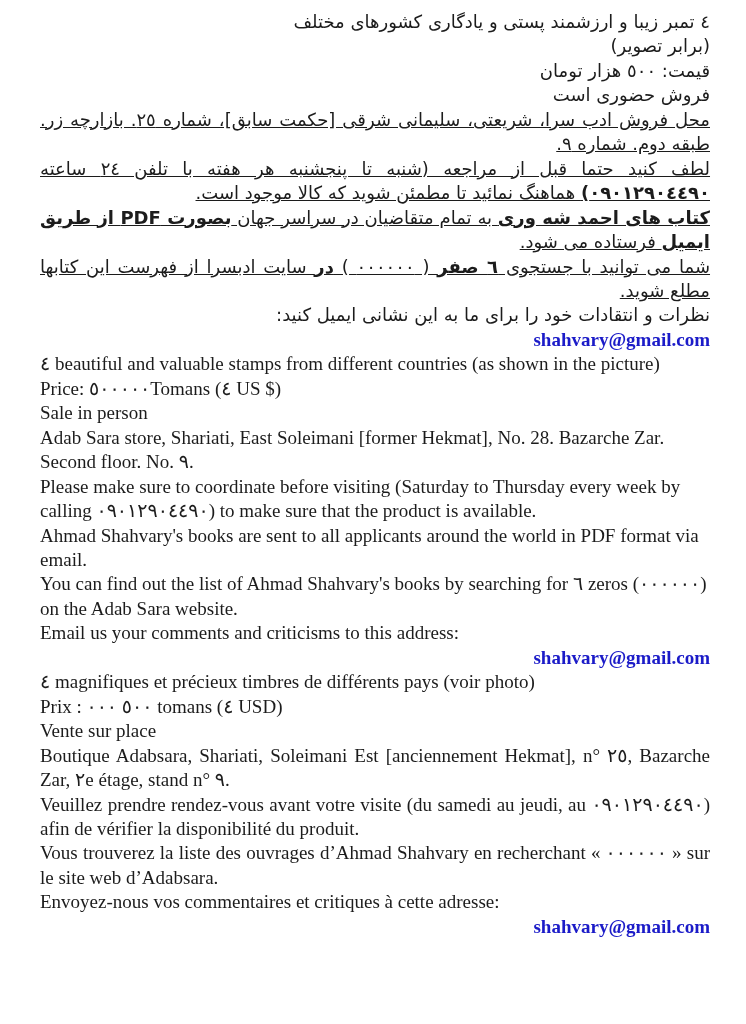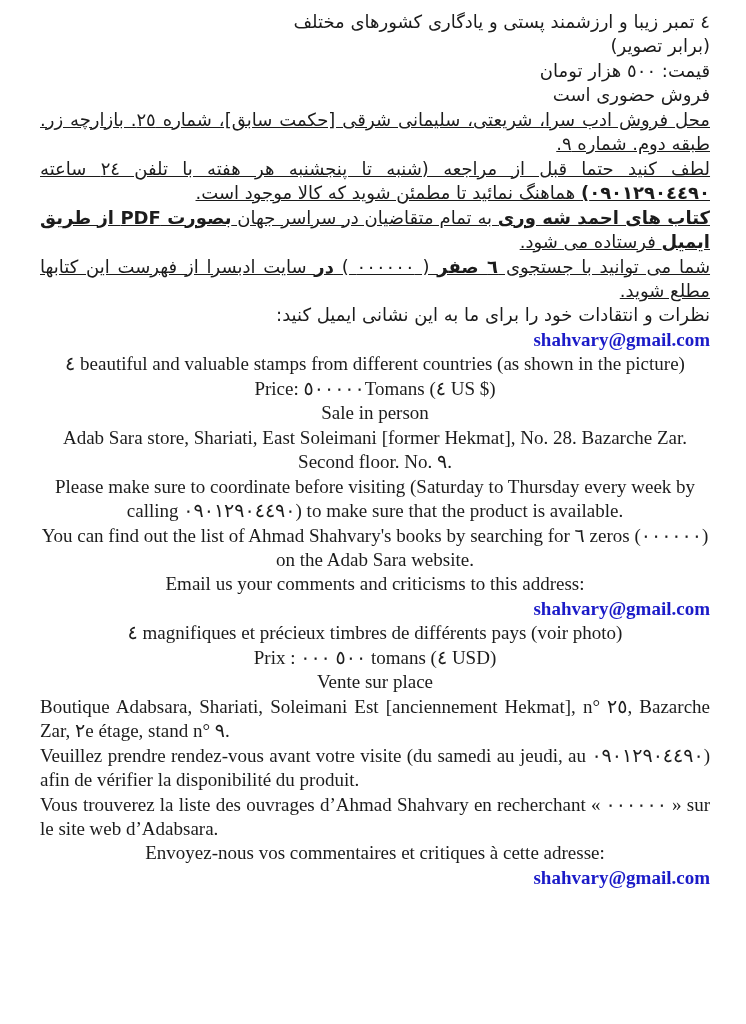--- a/index.html
+++ b/index.html
@@ -32,21 +32,21 @@
     direction: rtl;
     unicode-bidi: embed;
     text-align: right;
     font-size: 18px;
     font-family: "DejaVu Sans", "Liberation Serif", serif;
   }
   .fa.just { text-align: justify; text-decoration: underline; }
   
   .en, .fr {
     direction: ltr;
-    text-align: center;
+    text-align: left;
   }
   .fr.just { text-align: justify; }
   .b { font-weight: bold; }
   .email-line { direction: ltr; text-align: right; }
   .email-line a {
     color: #1b1bc8;
     font-weight: bold;
     text-decoration: none;
     font-size: 19px;
     cursor: pointer;
@@ -69,20 +69,21 @@
     <p class="fa">نظرات و انتقادات خود را برای ما به این نشانی ایمیل کنید:</p>
     <p class="email-line"><a>shahvary@gmail.com</a></p>
   </div>
 
   <div>
     <p class="en">٤ beautiful and valuable stamps from different countries (as shown in the picture)</p>
     <p class="en">Price: ٥٠٠٠٠٠Tomans (٤ US $)</p>
     <p class="en">Sale in person</p>
     <p class="en">Adab Sara store, Shariati, East Soleimani [former Hekmat], No. 28. Bazarche Zar. Second floor. No. ٩.</p>
     <p class="en">Please make sure to coordinate before visiting (Saturday to Thursday every week by calling ٠٩٠١٢٩٠٤٤٩٠) to make sure that the product is available.</p>
+    <p class="en">Ahmad Shahvary's books are sent to all applicants around the world in PDF format via email.</p>
     <p class="en">You can find out the list of Ahmad Shahvary's books by searching for ٦ zeros (٠٠٠٠٠٠) on the Adab Sara website.</p>
     <p class="en">Email us your comments and criticisms to this address:</p>
     <p class="email-line"><a>shahvary@gmail.com</a></p>
   </div>
 
   <div>
     <p class="fr">٤ magnifiques et précieux timbres de différents pays (voir photo)</p>
     <p class="fr">Prix : ٥٠٠ ٠٠٠ tomans (٤ USD)</p>
     <p class="fr">Vente sur place</p>
     <p class="fr just">Boutique Adabsara, Shariati, Soleimani Est [anciennement Hekmat], n° ٢٥, Bazarche Zar, ٢e étage, stand n° ٩.</p>

